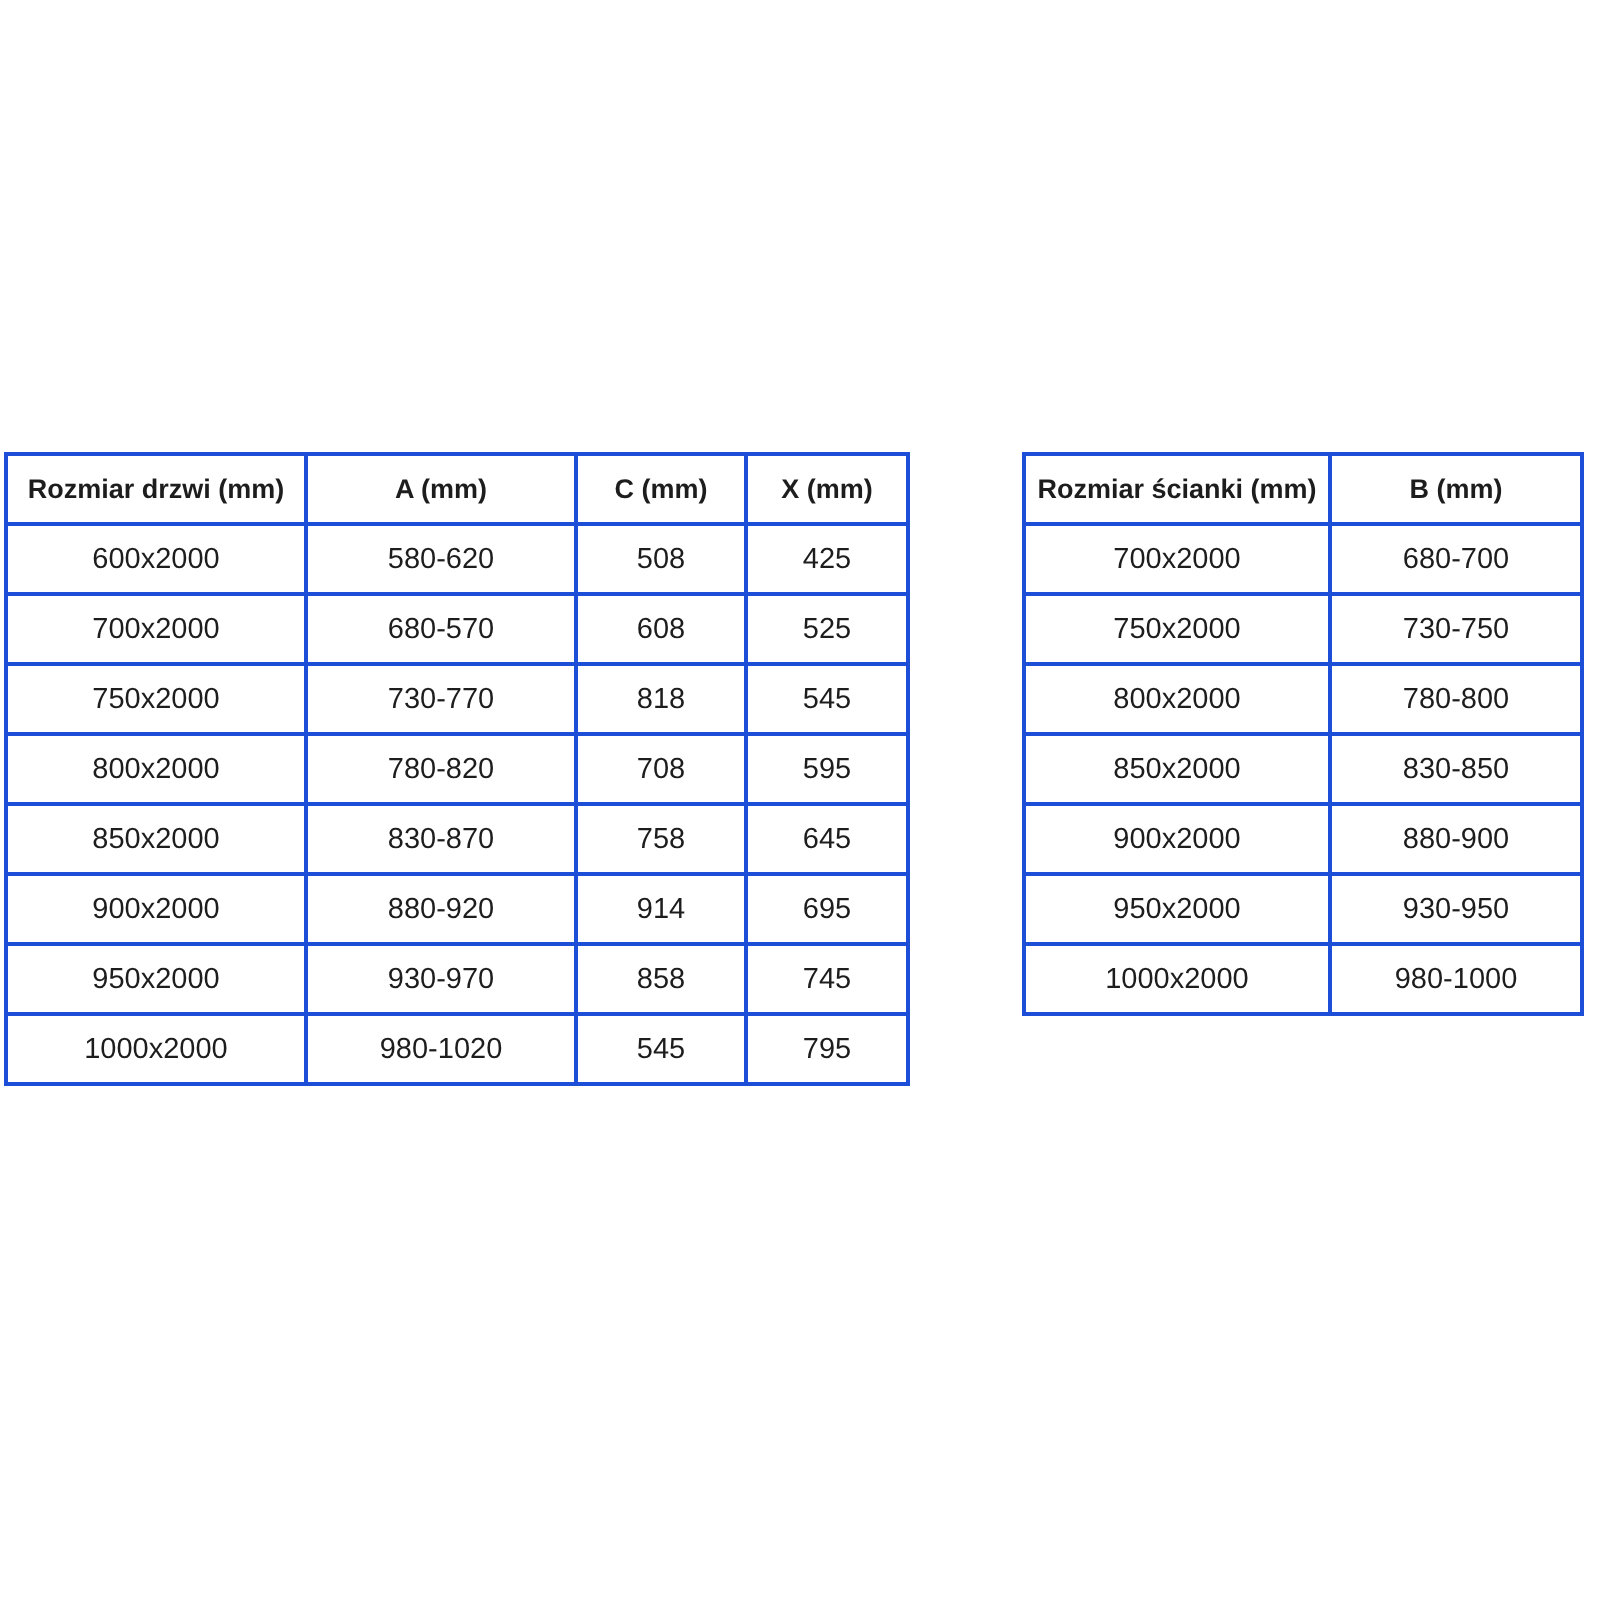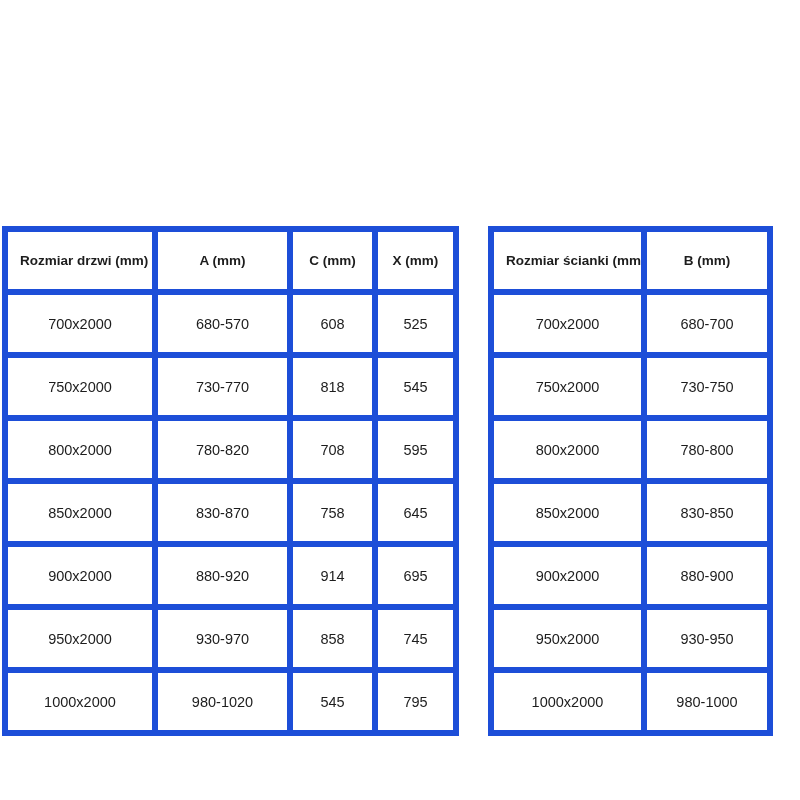--- a/index.html
+++ b/index.html
@@ -15,24 +15,24 @@
     overflow: hidden;
   }
   table.spec-table {
     border-collapse: collapse;
     position: absolute;
     table-layout: fixed;
     background: #ffffff;
   }
   table.spec-table th,
   table.spec-table td {
-    border: 6px solid #1d4ed8;
+    border: 2px solid #1d4ed8;
     text-align: center;
     vertical-align: middle;
-    padding: 12px;
+    padding: 0;
     color: #1d1d1d;
     height: 33px;
     overflow: hidden;
     white-space: nowrap;
   }
   table.spec-table th {
     font-weight: bold;
     font-size: 13.5px;
   }
   table.spec-table td {
@@ -42,21 +42,21 @@
   #doors-table {
     left: 2px;
     top: 226px;
     width: 451px;
   }
   #doors-table col.c0 { width: 150px; }
   #doors-table col.c1 { width: 135px; }
   #doors-table col.c2 { width: 85px; }
   #doors-table col.c3 { width: 81px; }
   #walls-table {
-    left: 488px;
+    left: 511px;
     top: 226px;
     width: 279px;
   }
   #walls-table col.c0 { width: 153px; }
   #walls-table col.c1 { width: 126px; }
 </style>
 </head>
 <body>
 
 <table id="doors-table" class="spec-table">
@@ -68,20 +68,26 @@
     </colgroup>
     <thead>
       <tr>
         <th>Rozmiar drzwi (mm)</th>
         <th>A (mm)</th>
         <th>C (mm)</th>
         <th>X (mm)</th>
       </tr>
     </thead>
     <tbody>
+      <tr>
+        <td>600x2000</td>
+        <td>580-620</td>
+        <td>508</td>
+        <td>425</td>
+      </tr>
       <tr>
         <td>700x2000</td>
         <td>680-570</td>
         <td>608</td>
         <td>525</td>
       </tr>
       <tr>
         <td>750x2000</td>
         <td>730-770</td>
         <td>818</td>

